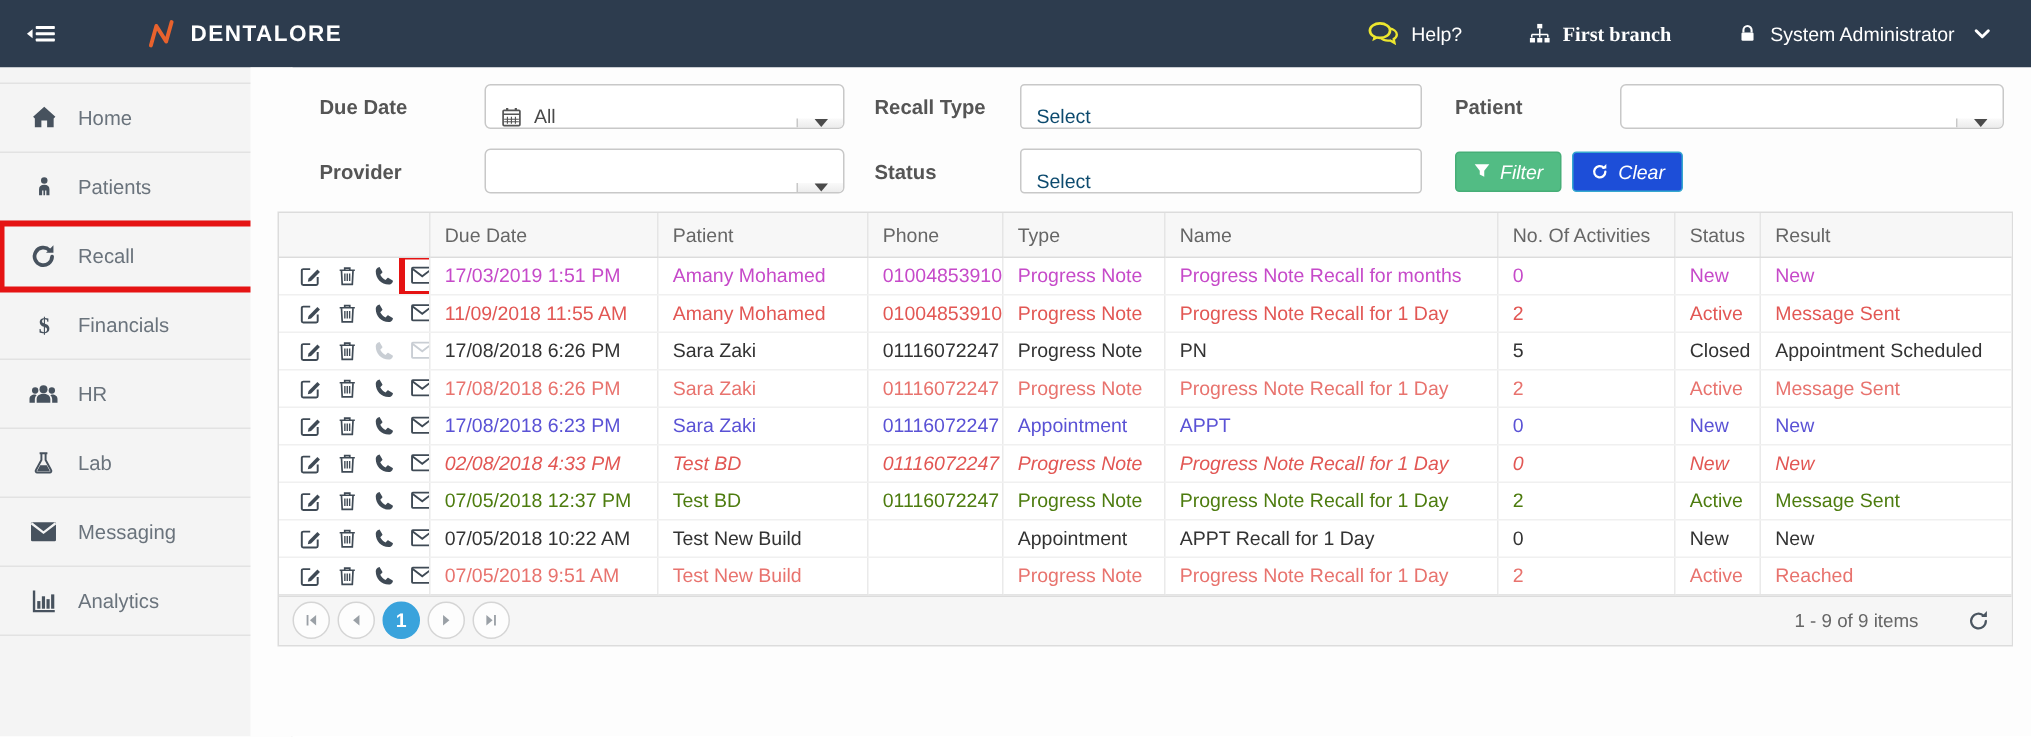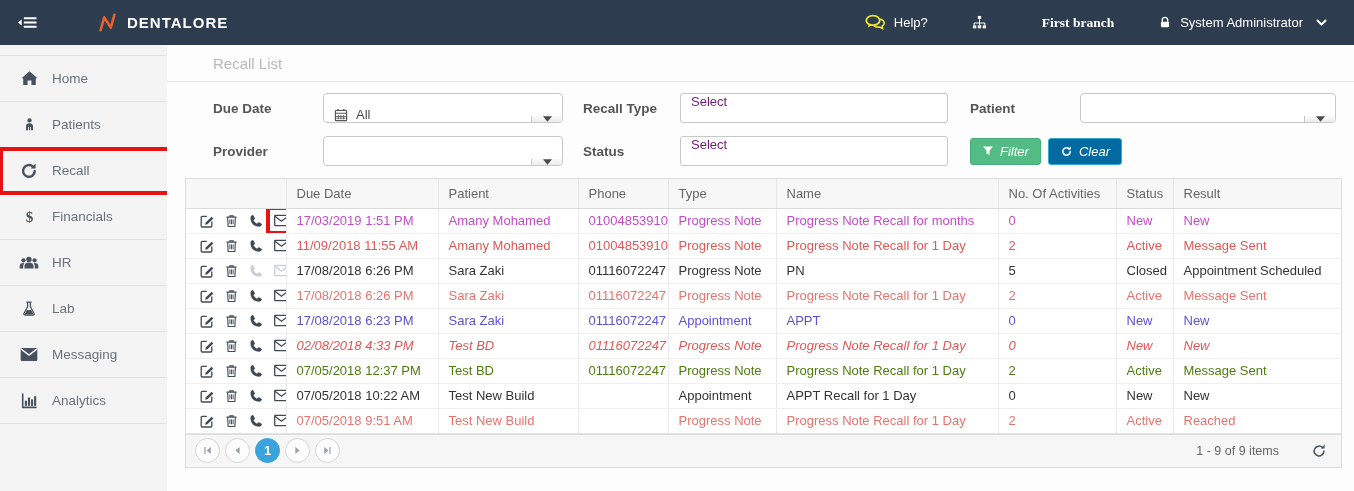--- a/index.html
+++ b/index.html
@@ -13,21 +13,21 @@
   
   .navbar {
     position:absolute; top:0; left:0; width:1354px; height:45px;
     background:#2d3c4e; display:flex; align-items:center; color:#fff;
   }
   .menu-toggle { margin-left:14px; color:#fff; cursor:pointer; }
   .brand { display:flex; align-items:center; gap:10px; margin-left:58px; }
   .brand-text { font-weight:bold; font-size:15px; letter-spacing:1px; }
   .nav-right { margin-left:auto; display:flex; align-items:center; gap:44px; padding-right:26px; font-size:13px; }
   .nav-item { display:flex; align-items:center; gap:8px; cursor:pointer; white-space:nowrap; }
-  .branch-label { font-family:"Liberation Serif", serif; font-weight:600; font-size:13.5px;margin-left:47px; }
+  .branch-label { font-family:"Liberation Serif", serif; font-weight:600; font-size:13.5px; }
   .user-chev { margin-left:4px; }
 
   
   .sidebar {
     position:absolute; top:45px; left:0; width:195px; height:446px;
     background:#f4f4f4; border-right:1px solid #d9d9d9; padding-top:10px;
   }
   .side-items { border-top:1px solid #e2e2e2; }
   .side-item {
     height:46px; display:flex; align-items:center; padding:0 14px 0 18px;
@@ -47,26 +47,26 @@
     display:grid; grid-template-columns:110px 240px 117px 268px 132px 256px;
     row-gap:13px; align-items:center;
   }
   .f-label { font-size:13.5px; font-weight:600; color:#555; }
   .f-label.pad { padding-left:20px; }
   .f-label.pad2 { padding-left:22px; }
   .combo { height:30px; background:#fff; border:1px solid #c8c8c8; border-radius:4px; display:flex; align-items:flex-end; overflow:hidden; }
   .combo .val { flex:1; display:flex; align-items:center; gap:8px; padding-left:10px; font-size:13px; color:#4a4a4a; }
   .combo .dd-btn { width:31px; border-left:1px solid #c8c8c8; background:linear-gradient(#fafafa,#ececec); display:flex; align-items:center; justify-content:center; cursor:pointer; }
   .combo .cal { color:#555; }
-  .textbox { height:30px; background:#fff; border:1px solid #c8c8c8; border-radius:3px; display:flex; align-items:flex-start; padding-left:10px; font-size:13px; color:#701a75; }
+  .textbox { height:30px; background:#fff; border:1px solid #c8c8c8; border-radius:3px; display:flex; align-items:flex-end; padding-left:10px; font-size:13px; color:#0c4a6e; }
   .btns { grid-column:5 / span 2; display:flex; gap:7px; padding-left:22px;font-style:italic; }
   .btn { height:27px; border-radius:3px; color:#fff; font-size:13px; display:flex; align-items:center; gap:6px; padding:0 11px; cursor:pointer; border:1px solid transparent; }
   .btn .icon { color:#fff; }
   .btn-filter { background:#52bc84; border-color:#46ae77; }
-  .btn-clear { background:#0369a1; border-color:#36a8cf; }
+  .btn-clear { background:#1d4ed8; border-color:#36a8cf; }
 
   
   .grid-wrap { margin:12px 0 0 18px; width:1157px; border:1px solid #dcdcdc; background:#fff; }
   table { border-collapse:collapse; table-layout:fixed; width:1155px; }
   thead th {
     height:29px; background:#f7f7f7; border-bottom:1px solid #dcdcdc; border-right:1px solid #e5e5e5;
     font-weight:normal; text-align:left; padding-left:10px; font-size:13px; color:#666;
   }
   thead th:last-child, tbody td:last-child { border-right:none; }
   tbody td {
@@ -231,23 +231,20 @@
             <rect x="12.3" y="4" width="2" height="9"></rect>
           </svg>
         </span>
         <span class="lbl">Analytics</span>
         <span class="chev">›</span>
       </div>
     </div>
 </div>
 
 <div class="main">
-  <div class="page-head">
-    <span>Recall List</span>
-  </div>
 
   <div class="filters">
 
     <span class="f-label">Due Date</span>
     <div class="combo">
       <span class="val">
         <span class="icon cal">
           <svg viewBox="0 0 16 16" width="14" height="14" fill="none" stroke="currentColor">
               <path d="M4.7 1.2v2.2M11.3 1.2v2.2" stroke-width="1.7"></path>
               <rect x="1.6" y="2.9" width="12.8" height="11.6" rx=".8" stroke-width="1.3"></rect>

